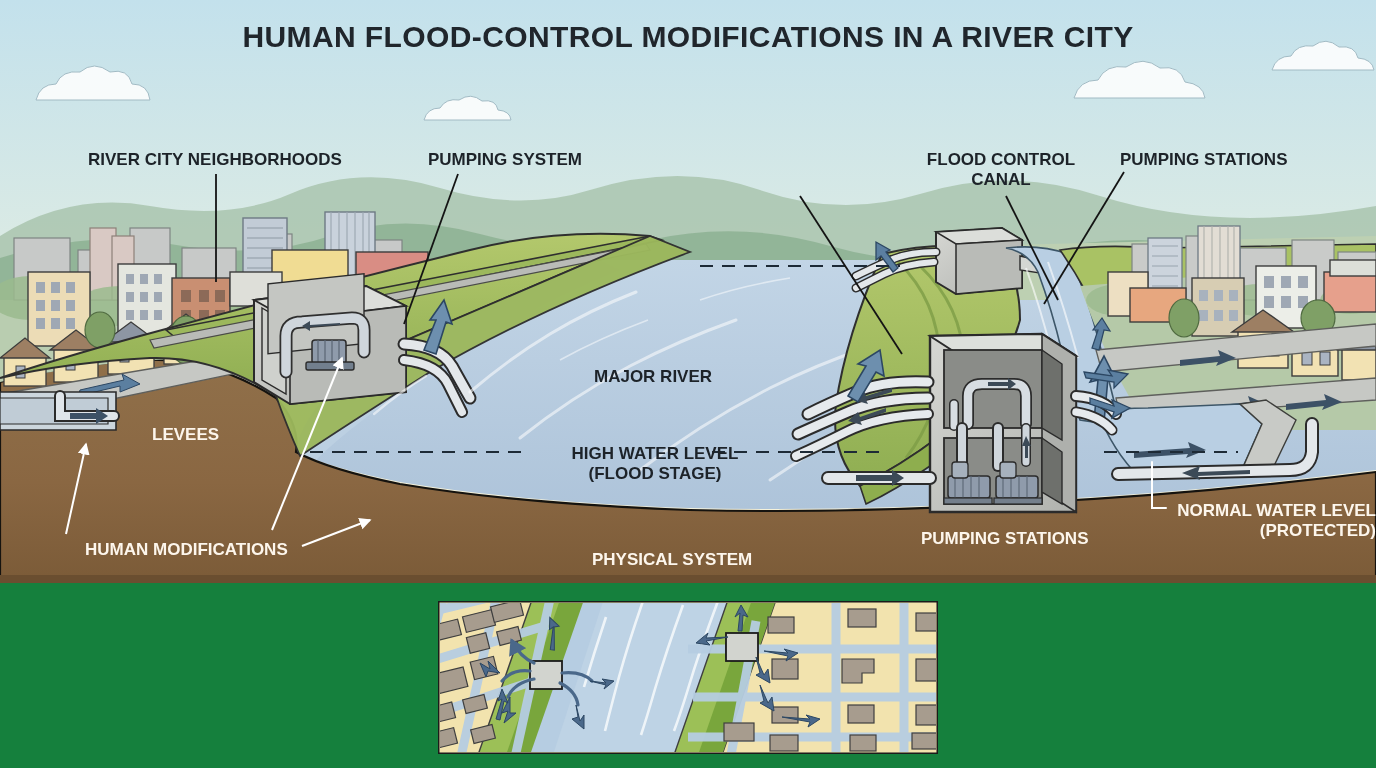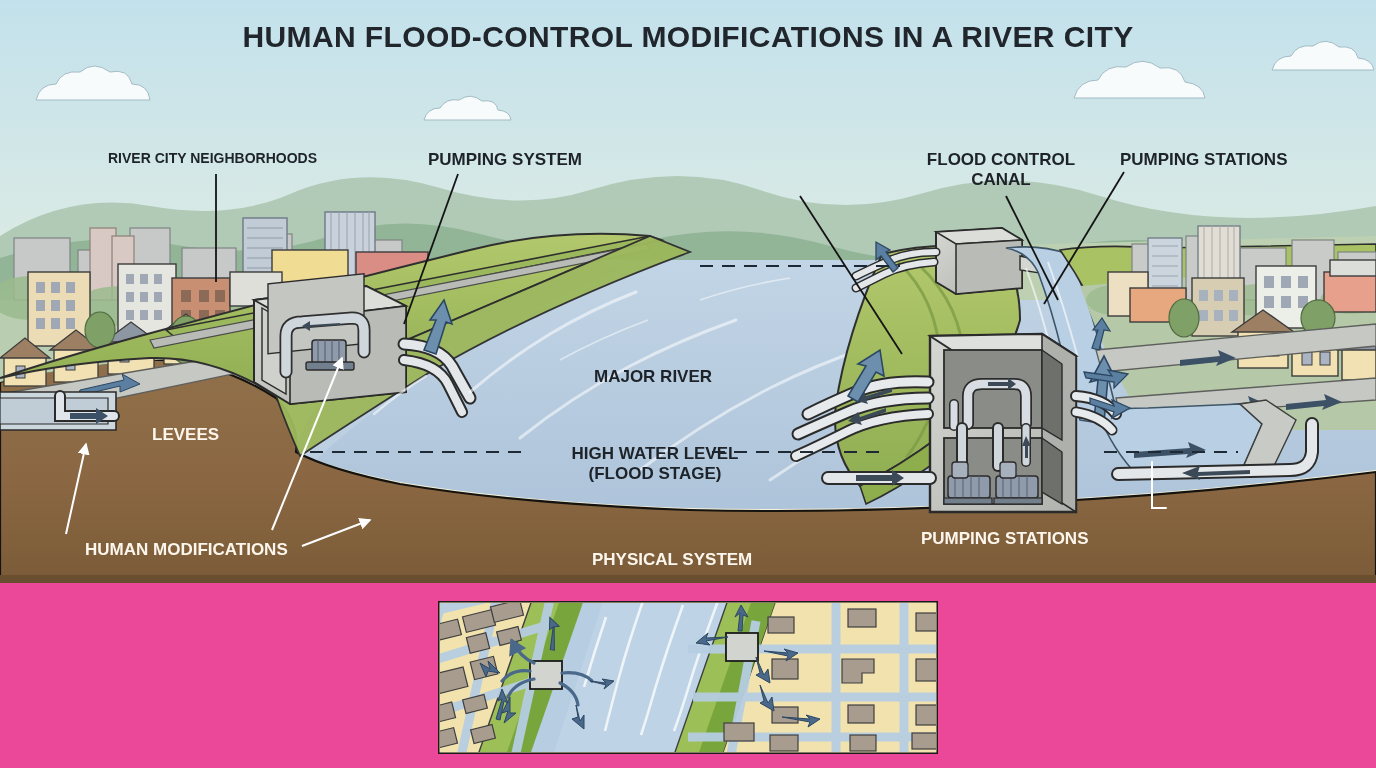--- a/index.html
+++ b/index.html
@@ -2,21 +2,21 @@
 <html><head>
 <meta charset="utf-8">
 <title>Human Flood-Control Modifications in a River City</title>
 <style>
   html,body{margin:0;padding:0;background:#ffffff;}
   body{
     width:1376px;height:768px;overflow:hidden;
     font-family:"Liberation Sans","DejaVu Sans",sans-serif;
     background:#ffffff;
   }
-  #stage{position:relative;width:1376px;height:768px;background:#ec4899;}
+  #stage{position:relative;width:1376px;height:768px;background:#15803d;}
   #scene{position:absolute;left:0;top:0;width:1376px;height:583px;overflow:hidden;}
   #inset-wrap{position:absolute;left:438px;top:601px;width:500px;height:153px;}
   svg{display:block;}
   .ttl{
     position:absolute;left:0;top:20px;width:1376px;text-align:center;
     font-size:30px;font-weight:bold;letter-spacing:.4px;color:#20262c;
     font-family:"Liberation Sans","DejaVu Sans",sans-serif;
   }
   .lbl{position:absolute;font-weight:bold;line-height:1.18;white-space:pre-line;}
   .lbl.dark{color:#1d2329;}
@@ -507,21 +507,21 @@
         <line x1="302" y1="546" x2="370" y2="520" marker-end="url(#wArrow)"></line>
         <line x1="272" y1="530" x2="342" y2="358" marker-end="url(#wArrow)"></line>
         <path d="M1166 508 L1152 508 L1152 462" stroke-linecap="round"></path>
       </g>
 
       <rect x="0" y="575" width="1376" height="8" fill="#6a4e30"></rect>
     </svg>
 
     <div class="ttl">HUMAN FLOOD-CONTROL MODIFICATIONS IN A RIVER CITY</div>
 
-    <div class="lbl dark l" style="left:108px;top:150px;font-size:14px;text-align:center;">RIVER CITY NEIGHBORHOODS</div>
+    <div class="lbl dark l" style="left:88px;top:150px;font-size:17px;text-align:center;">RIVER CITY NEIGHBORHOODS</div>
 
     <div class="lbl dark l" style="left:428px;top:150px;font-size:17px;">PUMPING SYSTEM</div>
 
 
     <div class="lbl dark c" style="left:926px;top:150px;width:150px;font-size:17px;">FLOOD CONTROL
 CANAL</div>
 
     <div class="lbl dark l" style="left:1120px;top:150px;font-size:17px;">PUMPING STATIONS</div>
 
     <div class="lbl dark l" style="left:594px;top:367px;font-size:17px;">MAJOR RIVER</div>
@@ -530,20 +530,22 @@
 (FLOOD STAGE)</div>
 
     <div class="lbl light l" style="left:152px;top:425px;font-size:17px;">LEVEES</div>
 
     <div class="lbl light l" style="left:85px;top:540px;font-size:17px;">HUMAN MODIFICATIONS</div>
 
     <div class="lbl light l" style="left:592px;top:550px;font-size:17px;">PHYSICAL SYSTEM</div>
 
     <div class="lbl light l" style="left:921px;top:529px;font-size:17px;">PUMPING STATIONS</div>
 
+    <div class="lbl light c" style="left:1168px;top:501px;width:208px;font-size:17px;">NORMAL WATER LEVEL
+(PROTECTED)</div>
   </div>
 
   <div id="inset-wrap">
     <svg width="500" height="153" viewBox="0 0 500 153">
       <defs>
         <clipPath id="insetClip">
             <rect x="2" y="2" width="496" height="149"></rect>
           </clipPath>
       </defs>
       <rect x="0" y="0" width="500" height="153" fill="#f2e3ae" stroke="#1b1b1b" stroke-width="2.6"></rect>

